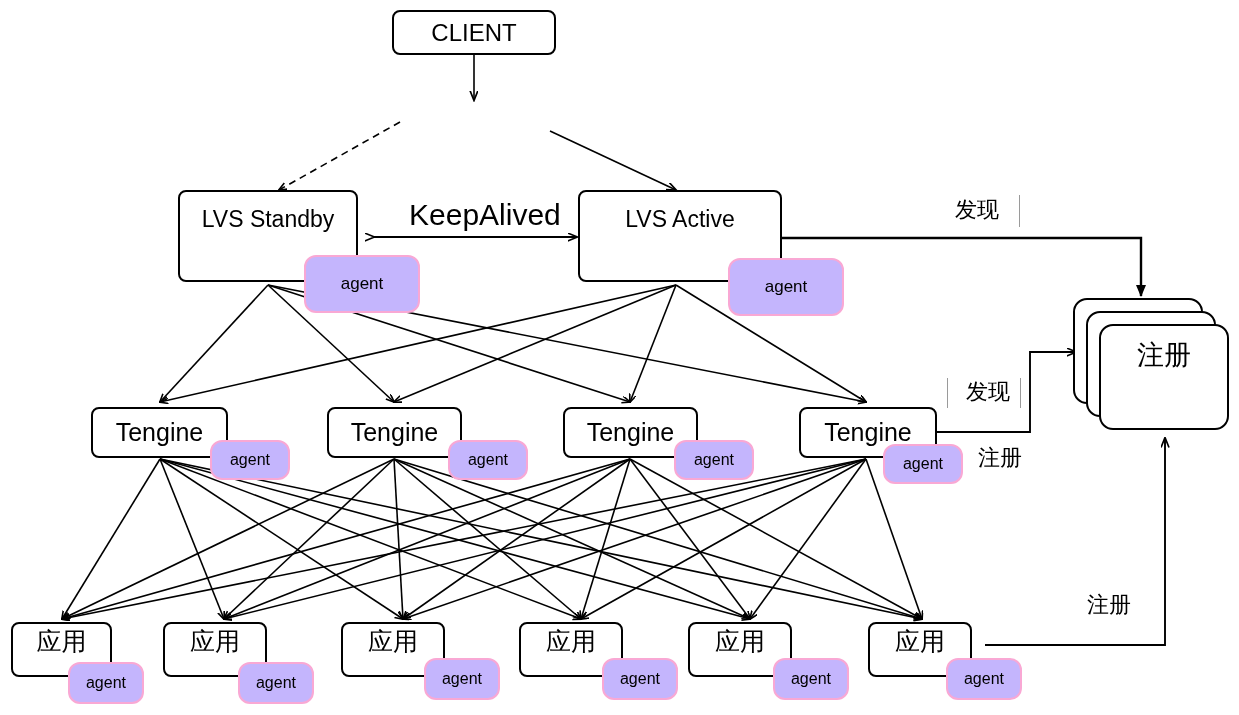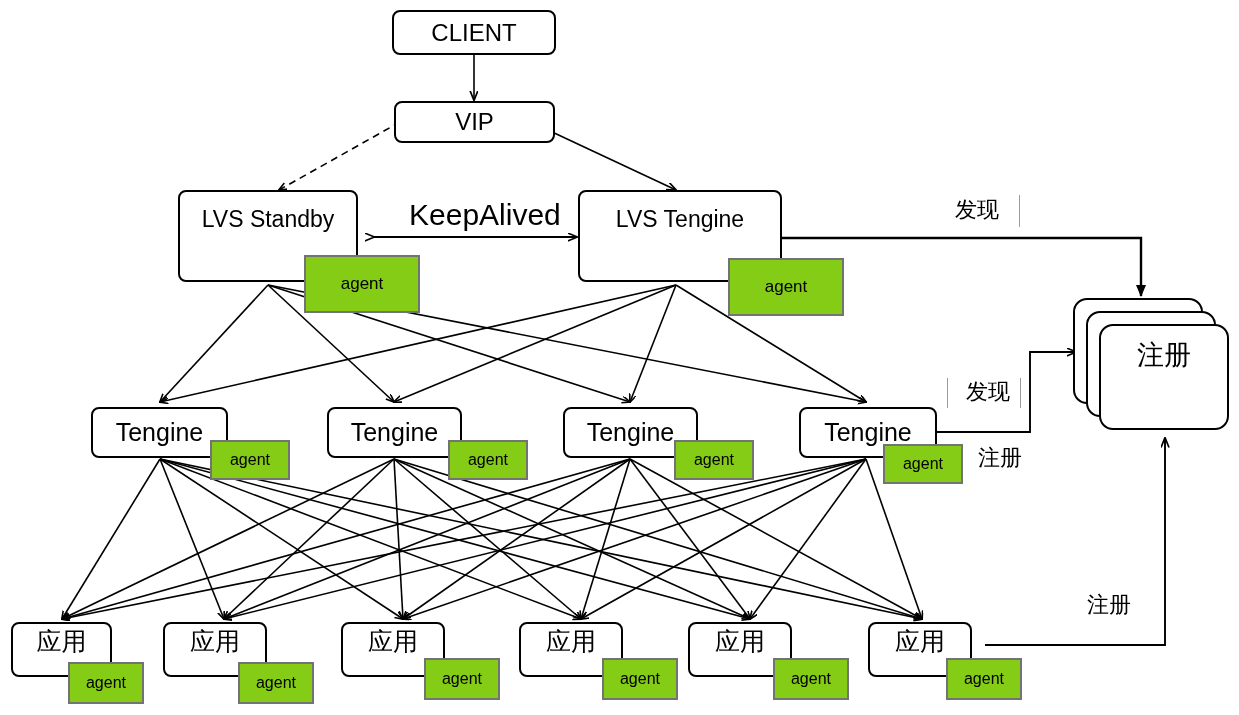--- a/index.html
+++ b/index.html
@@ -36,23 +36,23 @@
     justify-content: center;
     color: #000000;
     line-height: 1;
   }
   .rnd {
     border-radius: 8px;
   }
   .agent-box {
     position: absolute;
     box-sizing: border-box;
-    background: #84cc16;
-    border: 2px solid #737373;
-    border-radius: 0;
+    background: #c4b5fd;
+    border: 2px solid #f9a8d4;
+    border-radius: 12px;
     display: flex;
     align-items: center;
     justify-content: center;
     font-size: 17px;
     color: #000000;
     z-index: 6;
   }
   .lbl {
     position: absolute;
     color: #000000;
@@ -156,30 +156,27 @@
       <line x1="866" y1="459" x2="750" y2="619" marker-end="url(#ahs)"></line>
       <line x1="866" y1="459" x2="922" y2="619" marker-end="url(#ahs)"></line>
 
     </g>
   </svg>
 
   <div class="node rnd" style="left:392px; top:10px; width:164px; height:45px; font-size:24px;">
     <span>CLIENT</span>
   </div>
 
-  <div class="node rnd" style="left:394px; top:101px; width:161px; height:42px; font-size:24px;">
-    <span>VIP</span>
-  </div>
 
   <div class="node rnd" style="left:178px; top:190px; width:180px; height:92px; font-size:23px; align-items:flex-start; padding-top:16px;">
     <span>LVS Standby</span>
   </div>
 
   <div class="node rnd" style="left:578px; top:190px; width:204px; height:92px; font-size:23px; align-items:flex-start; padding-top:16px;">
-    <span>LVS Tengine</span>
+    <span>LVS Active</span>
   </div>
 
   <div style="position:absolute; left:0; top:0;">
     <div class="stack-card" style="left:1073px; top:298px; width:130px; height:106px;"></div>
     <div class="stack-card" style="left:1086px; top:311px; width:130px; height:106px;"></div>
     <div class="stack-card" style="left:1099px; top:324px; width:130px; height:106px;"></div>
     <div class="reg-text cjk" style="left:1099px; top:340px; width:130px; font-size:27px;">
       <div>注册</div>
     </div>
   </div>

